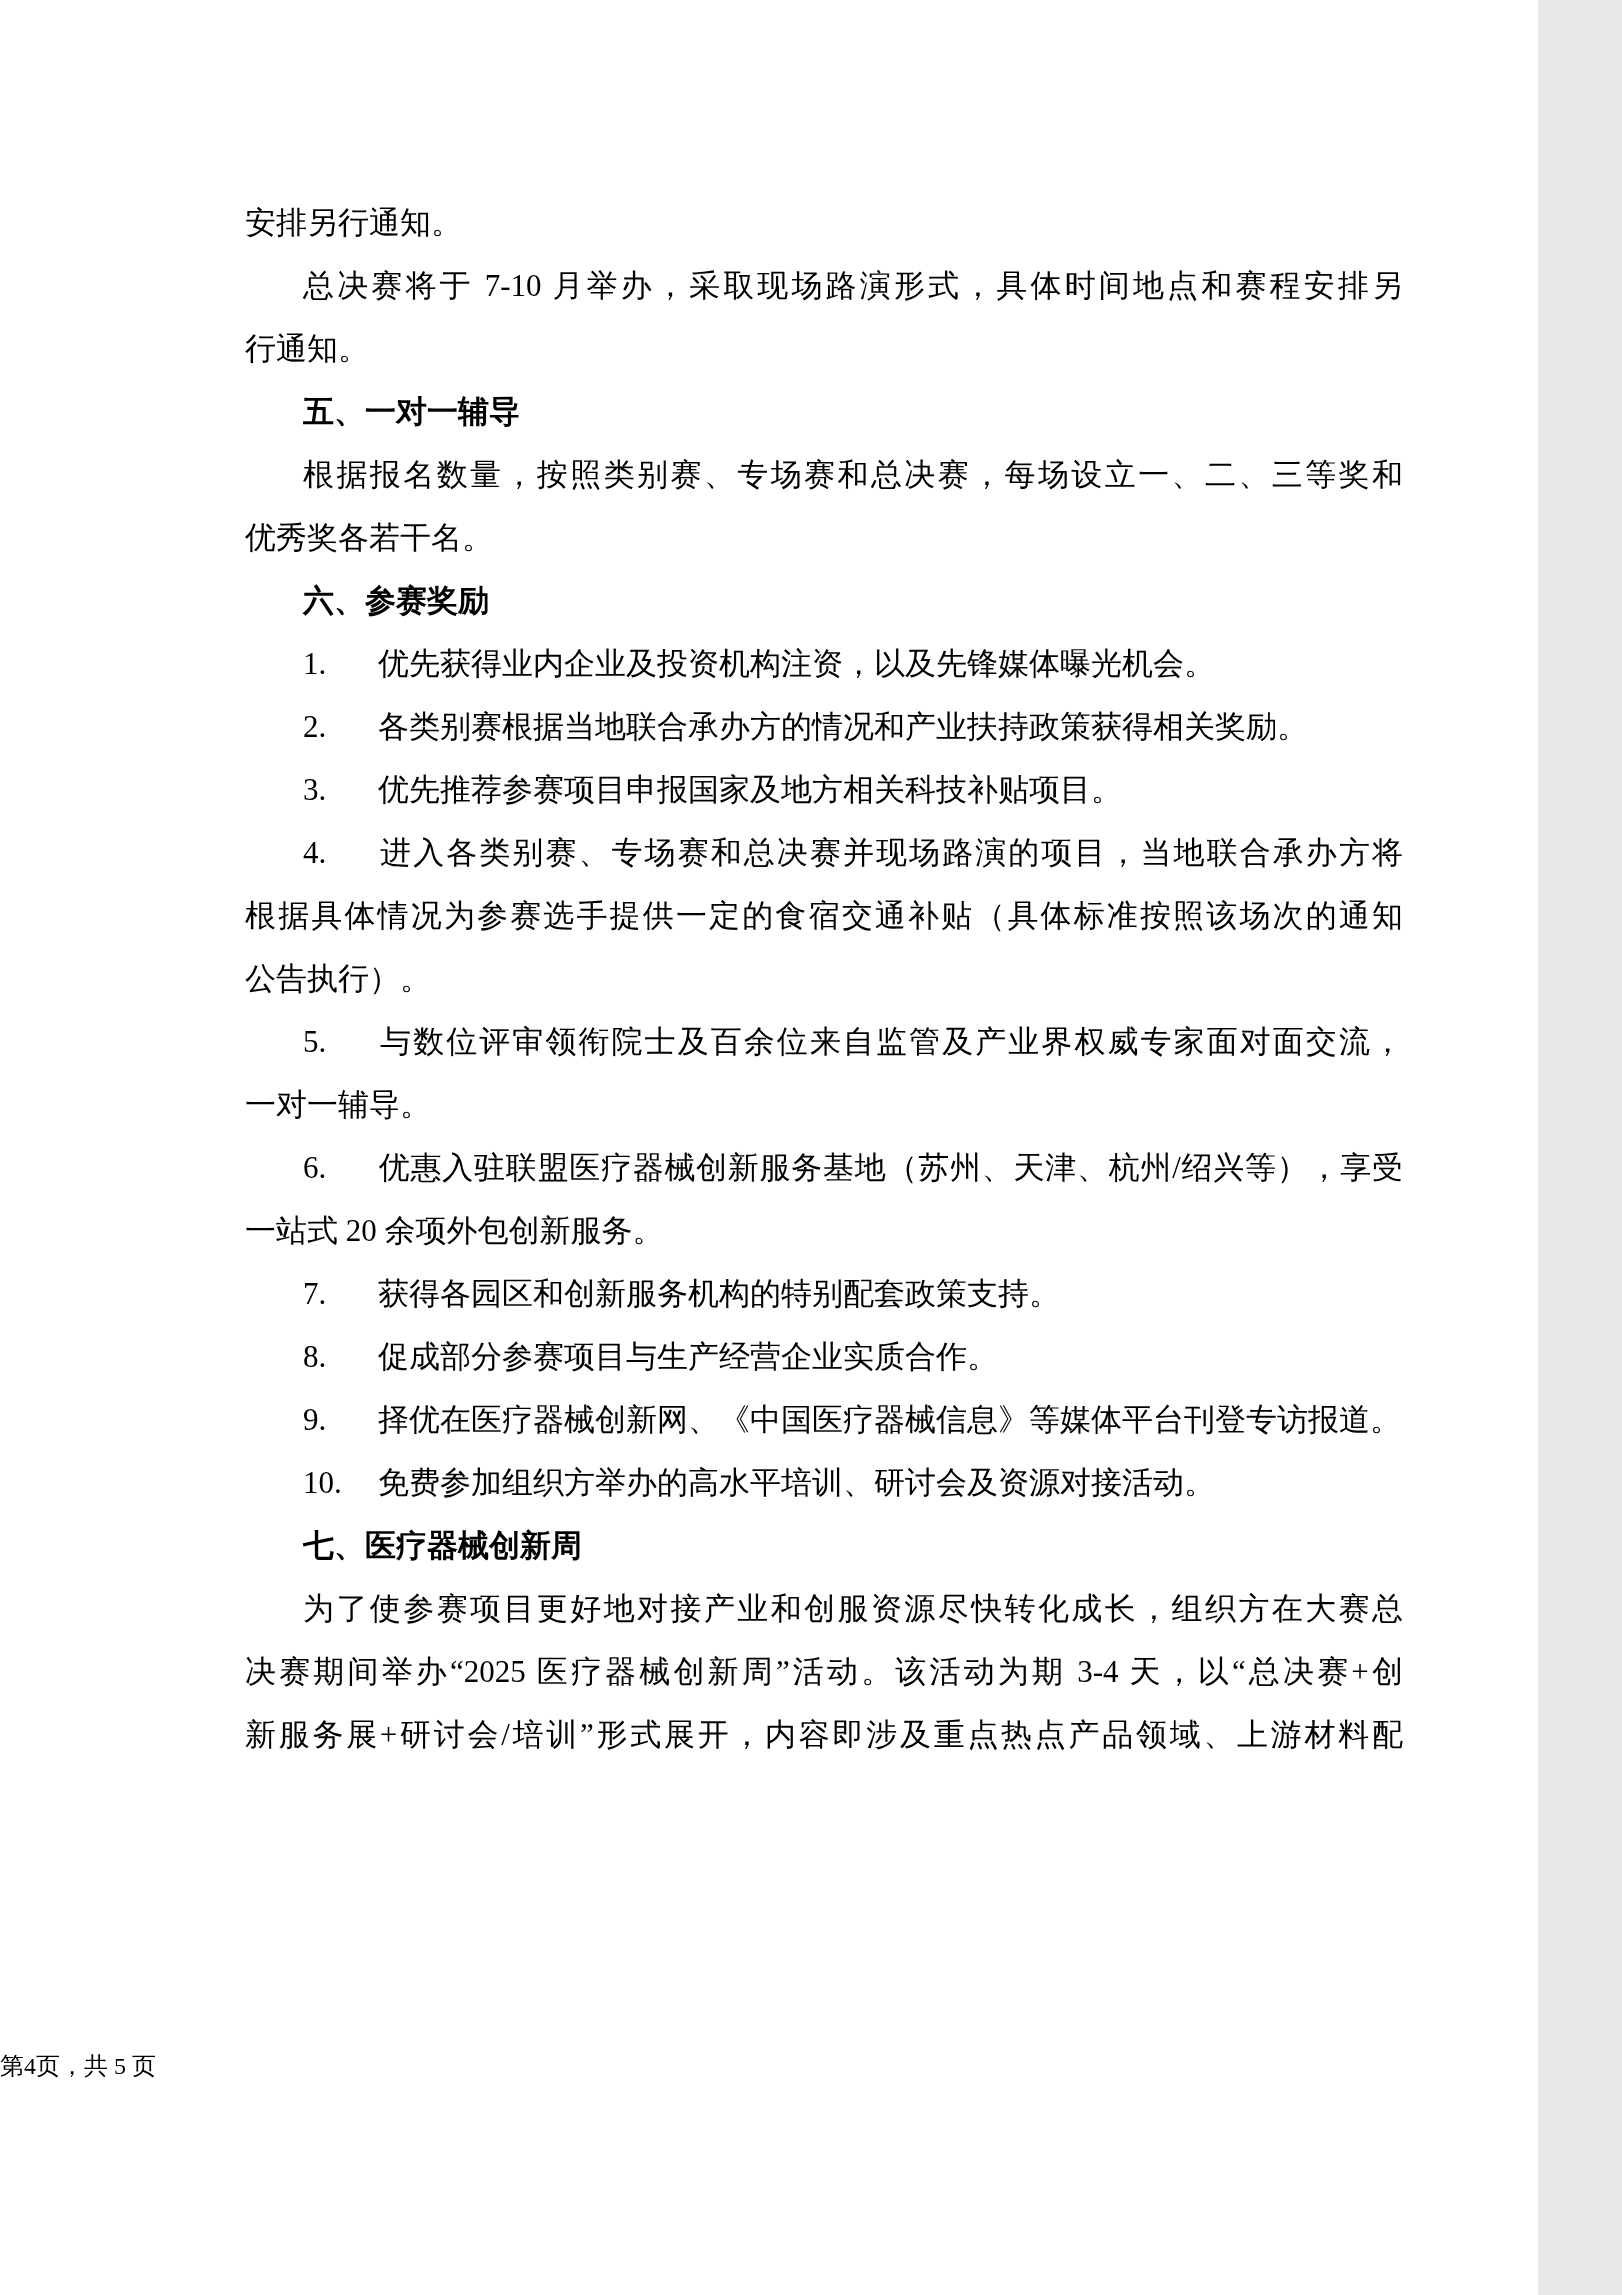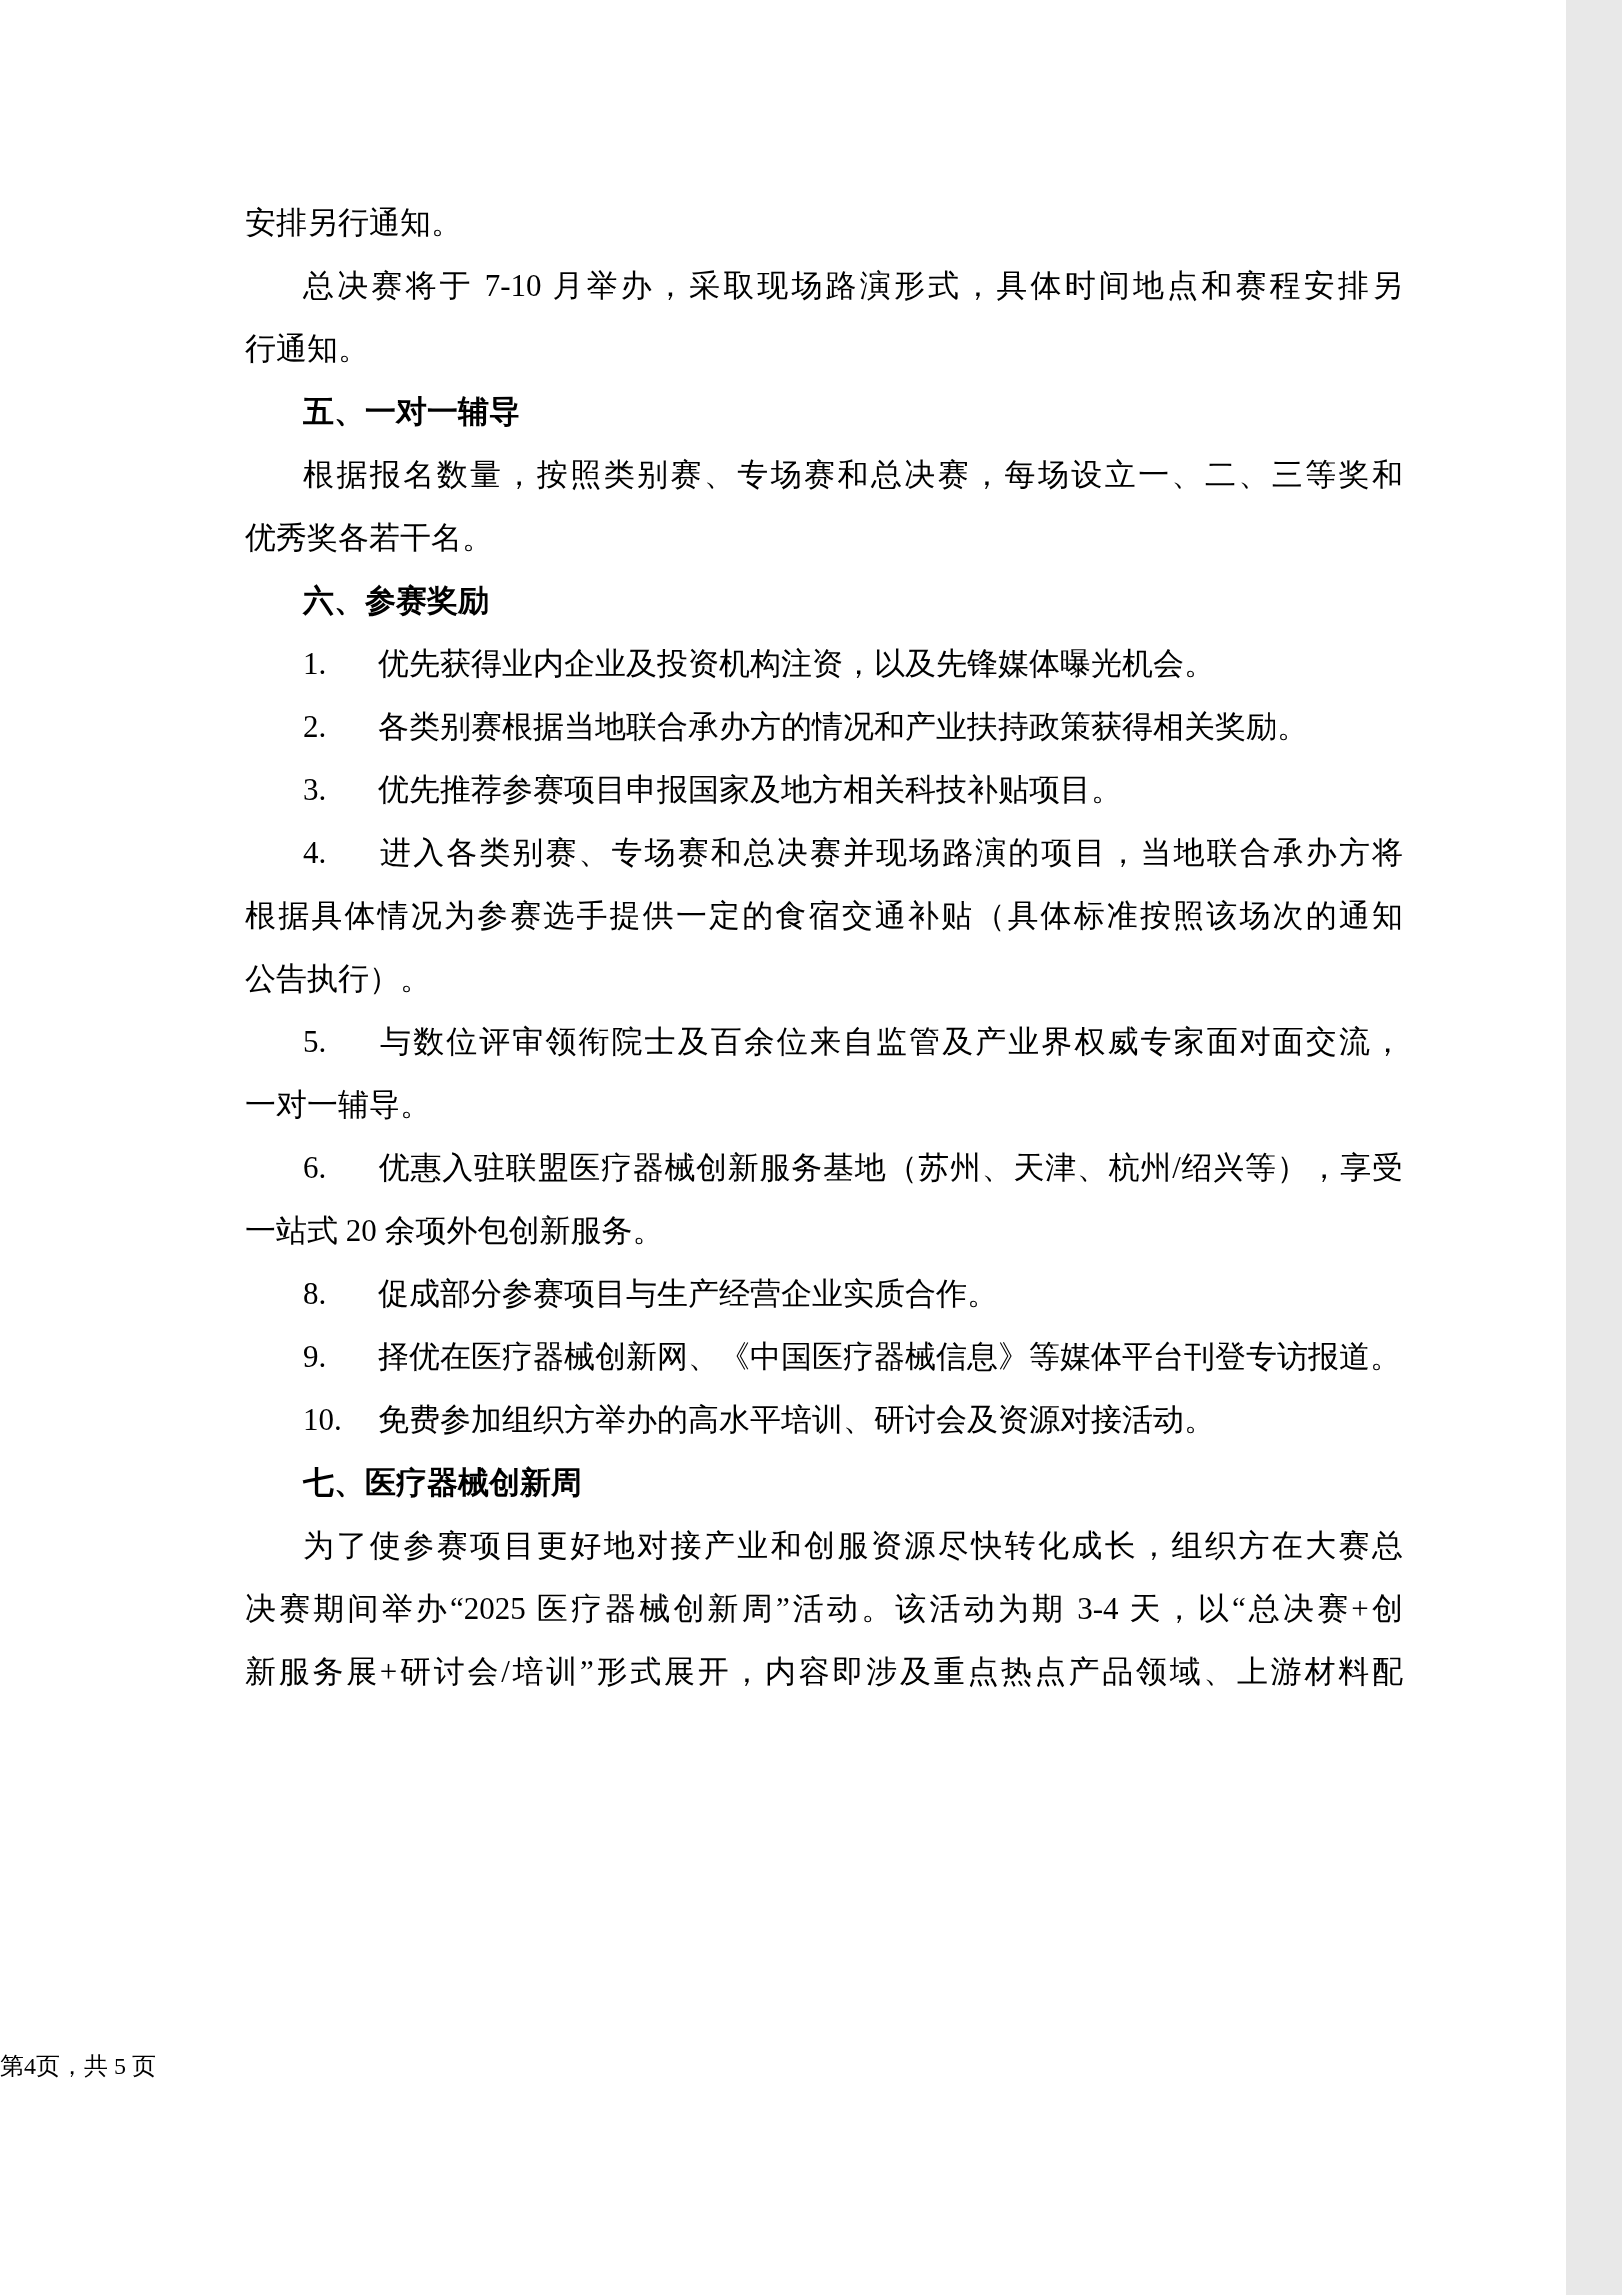--- a/index.html
+++ b/index.html
@@ -4,21 +4,20 @@
 <style>
   html, body { margin: 0; padding: 0; background: #e8e8e8; }
   .page {
     position: relative;
     width: 1538px;
     height: 2295px;
     background: #ffffff;
     font-family: "Liberation Serif", "DejaVu Serif", serif;
     color: #000000;
     overflow: hidden;
-    padding-left: 28px;
   }
   .content {
     position: absolute;
     left: 245px;
     top: 191px;
     width: 1158px;
   }
   .line {
     height: 63px;
     line-height: 63px;
@@ -76,20 +75,21 @@
     <div class="line">公告执行）。</div>
 
     <div class="line indent justify"><span class="num">5.</span><span>与数位评审领衔院士及百余位来自监管及产业界权威专家面对面交流，</span></div>
 
     <div class="line">一对一辅导。</div>
 
     <div class="line indent justify"><span class="num">6.</span><span>优惠入驻联盟医疗器械创新服务基地（苏州、天津、杭州/绍兴等），享受</span></div>
 
     <div class="line">一站式 20 余项外包创新服务。</div>
 
+    <div class="line indent"><span class="num">7.</span><span>获得各园区和创新服务机构的特别配套政策支持。</span></div>
 
     <div class="line indent"><span class="num">8.</span><span>促成部分参赛项目与生产经营企业实质合作。</span></div>
 
     <div class="line indent"><span class="num">9.</span><span>择优在医疗器械创新网、《中国医疗器械信息》等媒体平台刊登专访报道。</span></div>
 
     <div class="line indent"><span class="num">10.</span><span>免费参加组织方举办的高水平培训、研讨会及资源对接活动。</span></div>
 
     <div class="line indent heading">七、医疗器械创新周</div>
 
     <div class="line indent justify">为了使参赛项目更好地对接产业和创服资源尽快转化成长，组织方在大赛总</div>

